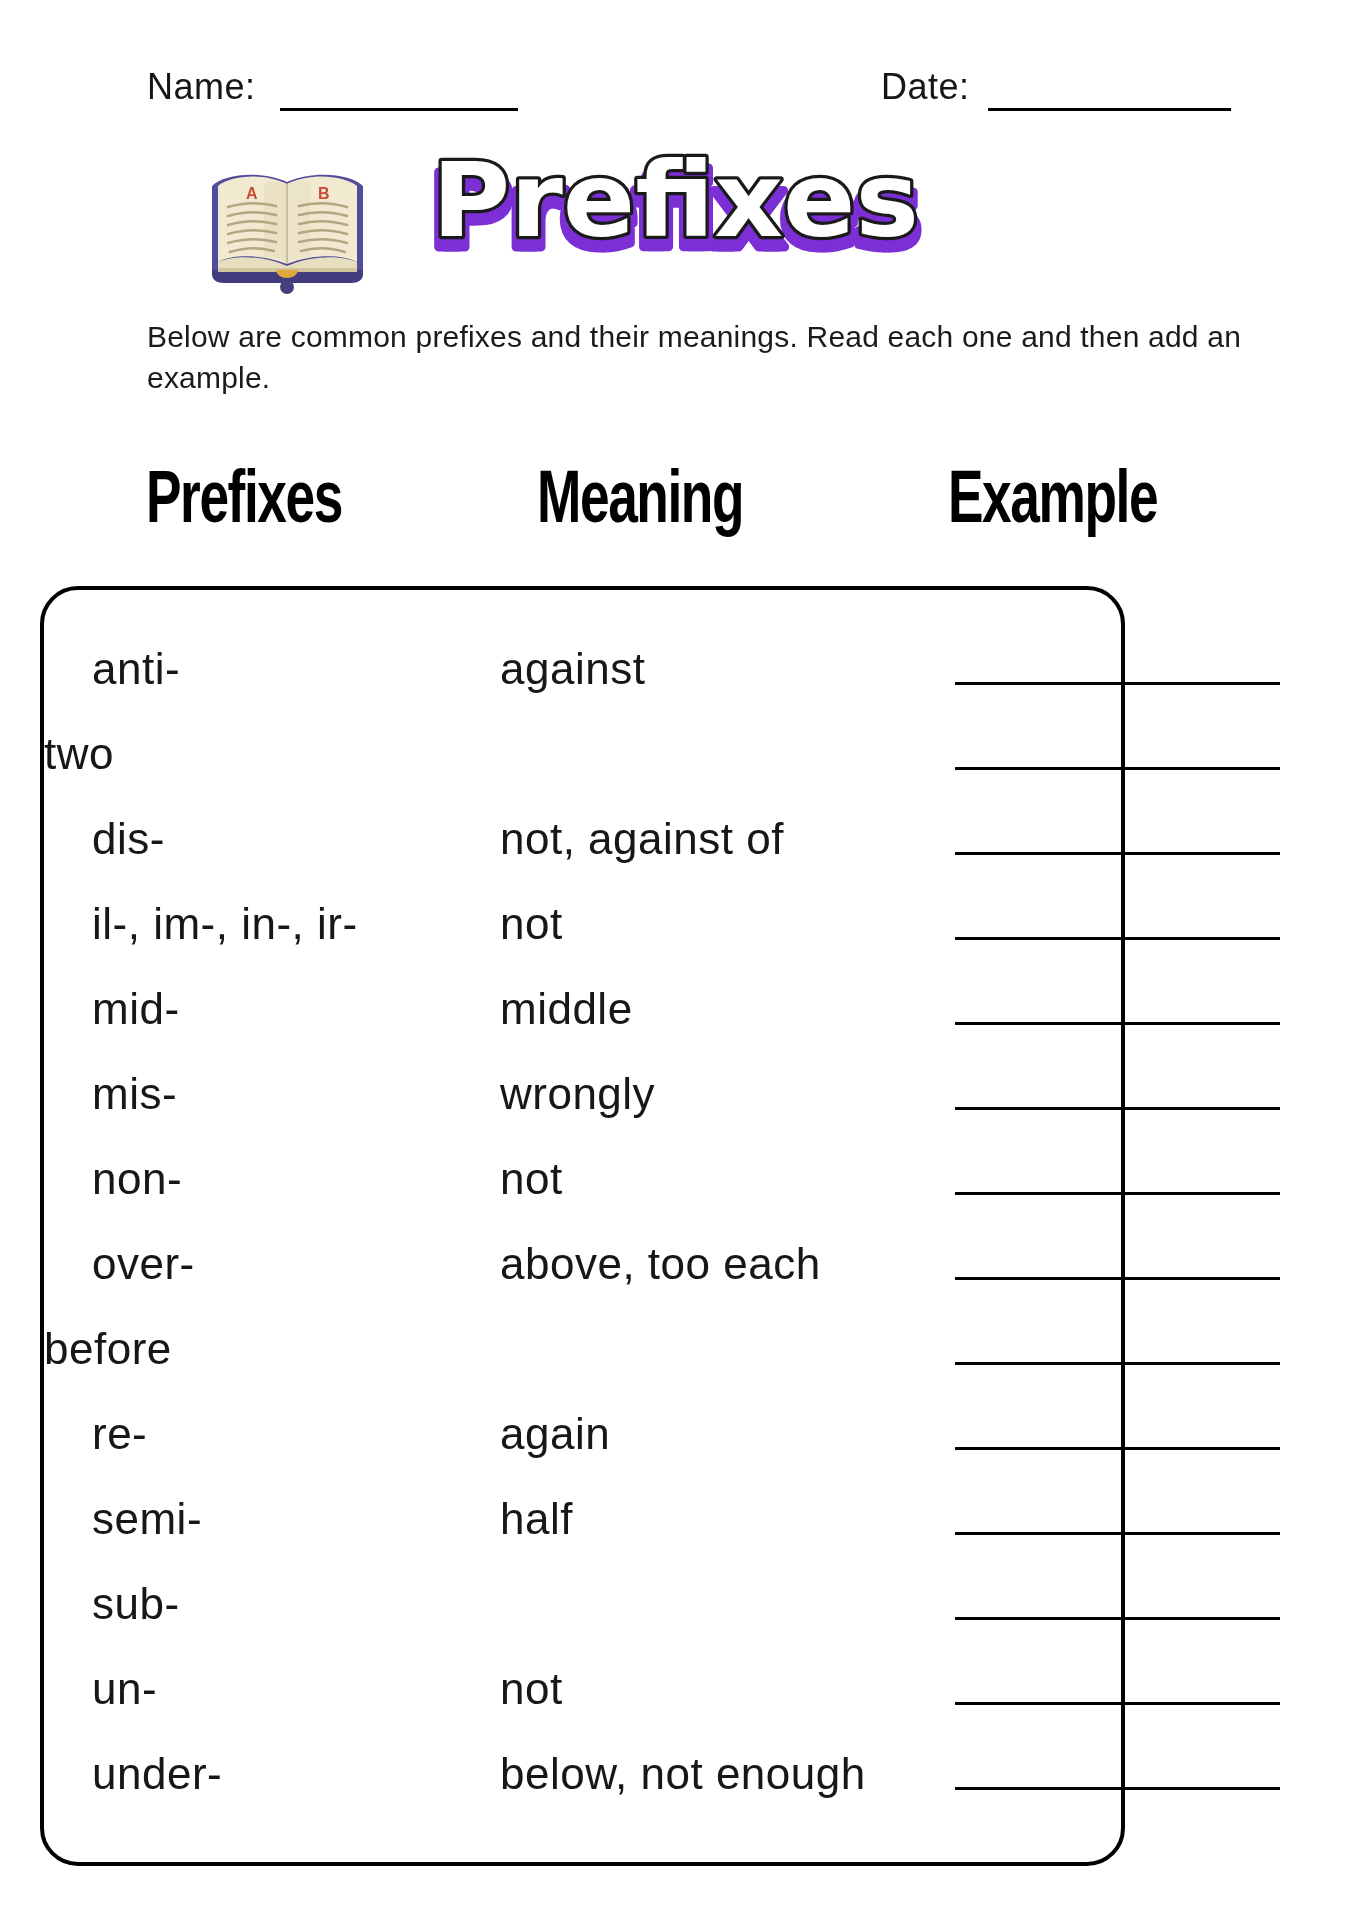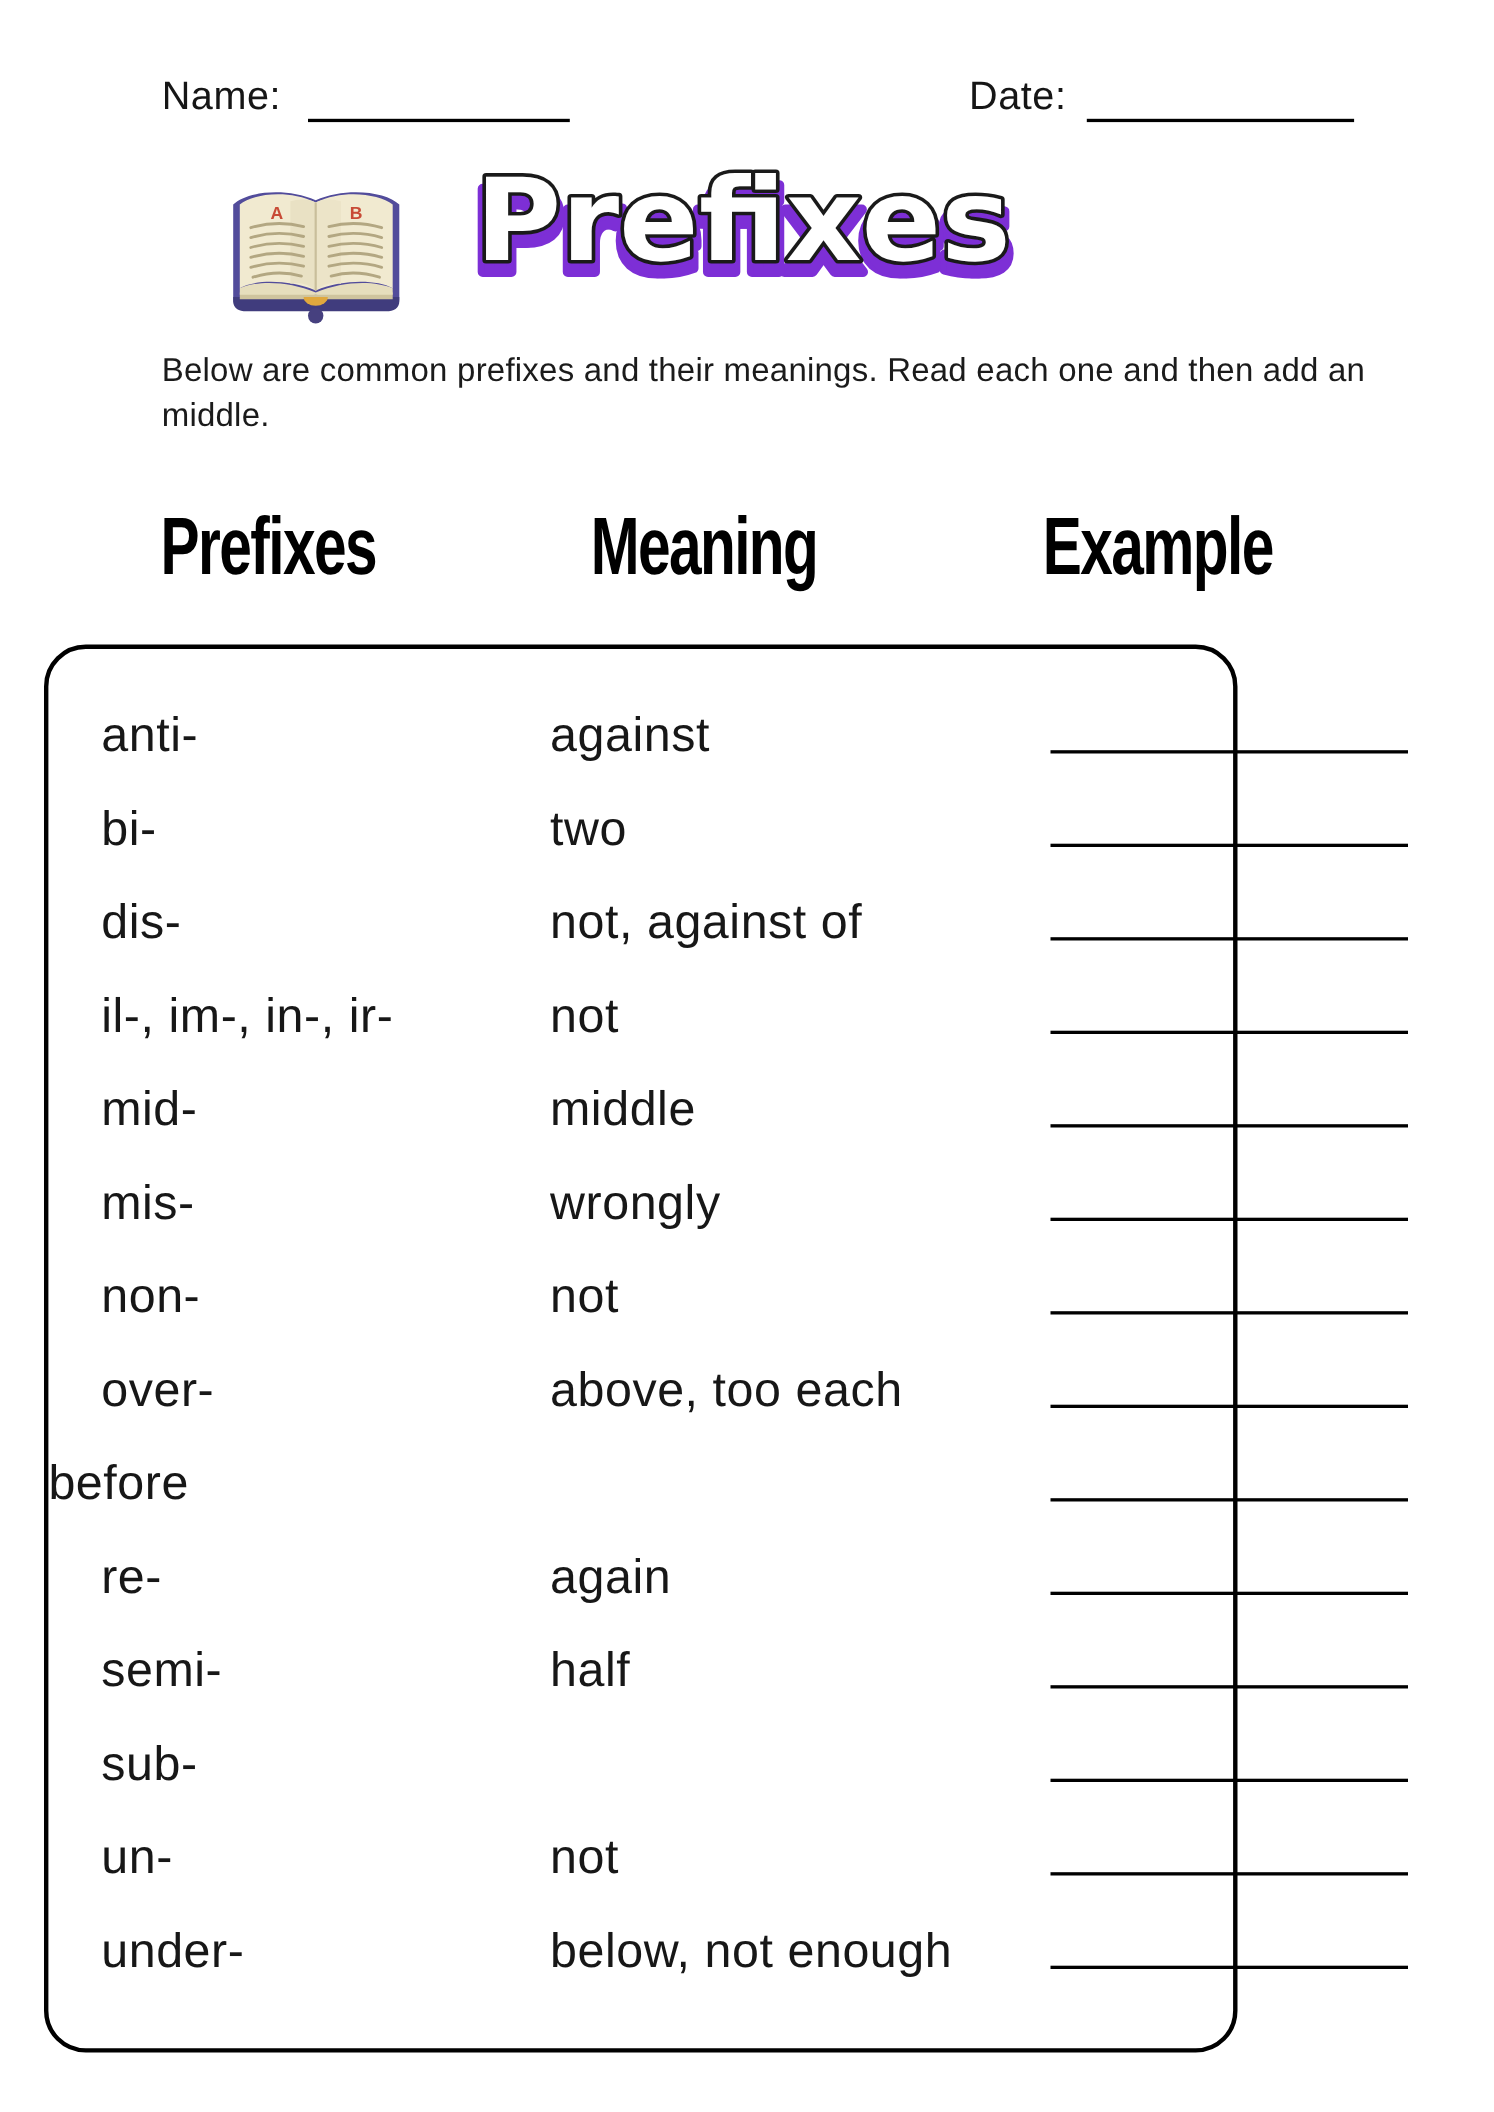--- a/index.html
+++ b/index.html
@@ -97,35 +97,34 @@
   </svg>
 
   <svg id="title-art" width="530" height="150" viewBox="0 0 530 150">
     <g font-family="DejaVu Sans, sans-serif" font-size="104" font-weight="bold">
       <text x="6" y="119" textLength="487" lengthAdjust="spacingAndGlyphs" fill="#7d2fd6" stroke="#7d2fd6" stroke-width="9" stroke-linejoin="round">Prefixes</text>
       <text x="12" y="119" textLength="487" lengthAdjust="spacingAndGlyphs" fill="#7d2fd6" stroke="#7d2fd6" stroke-width="9" stroke-linejoin="round">Prefixes</text>
       <text x="9" y="108" textLength="487" lengthAdjust="spacingAndGlyphs" fill="#ffffff" stroke="#1a1a1a" stroke-width="6.5" stroke-linejoin="round" paint-order="stroke">Prefixes</text>
     </g>
   </svg>
 
-  <div id="instructions">Below are common prefixes and their meanings. Read each one and then add an middle.</div>
+  <div id="instructions">Below are common prefixes and their meanings. Read each one and then add an example.</div>
 
   <div class="col-header" id="col-prefixes">Prefixes</div>
   <div class="col-header" id="col-meaning">Meaning</div>
   <div class="col-header" id="col-example">Example</div>
 
   <div id="table-box">
 
     <div class="row">
       <div class="cell prefix">anti-</div>
       <div class="cell meaning">against</div>
       <div class="blank"></div>
     </div>
     <div class="row">
-      <div class="cell prefix">bi-</div>
       <div class="cell meaning">two</div>
       <div class="blank"></div>
     </div>
     <div class="row">
       <div class="cell prefix">dis-</div>
       <div class="cell meaning">not, against of</div>
       <div class="blank"></div>
     </div>
     <div class="row">
       <div class="cell prefix">il-, im-, in-, ir-</div>

